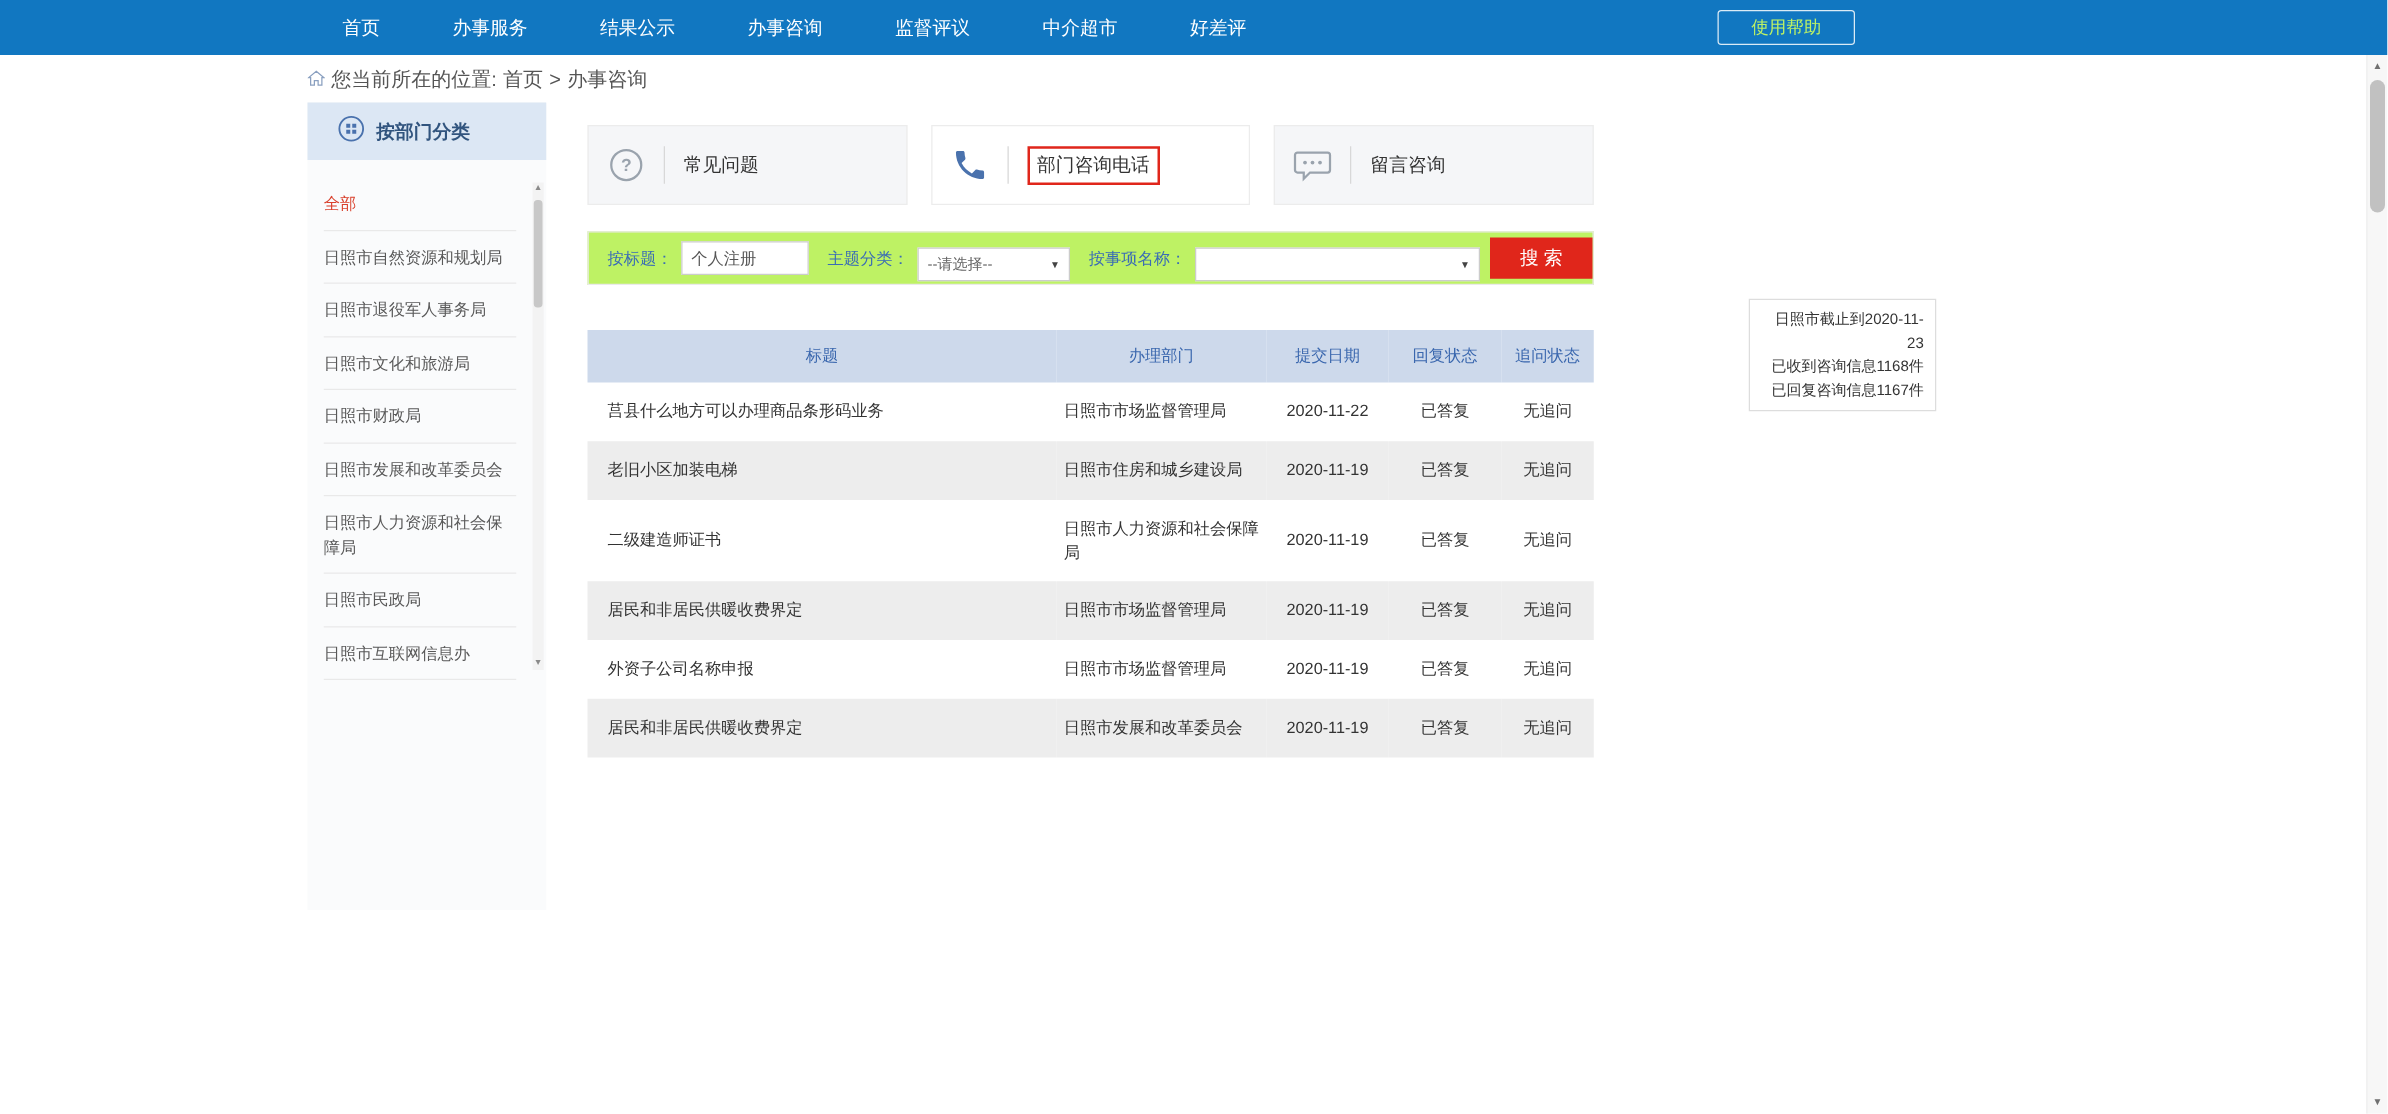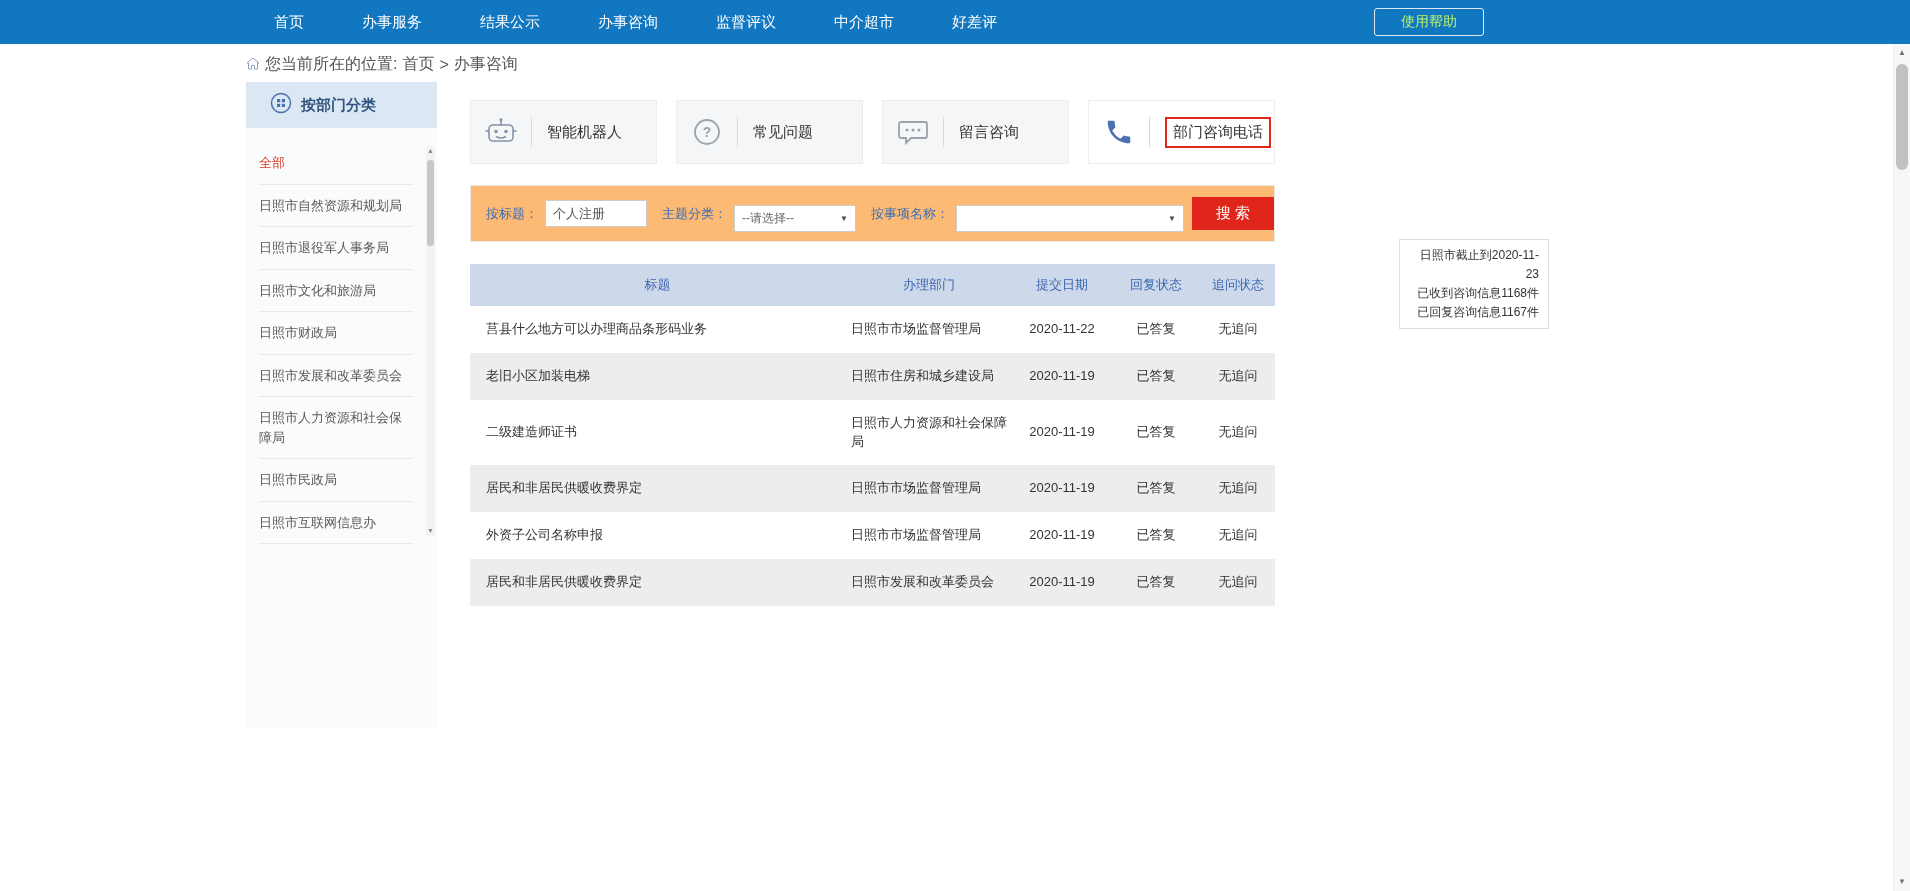--- a/index.html
+++ b/index.html
@@ -35,22 +35,22 @@
   
   .cards { position:absolute; left:470px; top:100px; width:805px; display:flex; gap:19px; }
   .card { flex:1; height:64px; background:#f5f6f8; border:1px solid #ececec; display:flex; align-items:center; cursor:pointer; }
   .card.active { background:#fff; }
   .card-icon { width:60px; display:flex; justify-content:center; align-items:center; }
   .card-divider { width:1px; height:30px; background:#d8d8d8; }
   .card-label { margin-left:15px; font-size:15px; color:#333; white-space:nowrap; }
   .card.active .card-label { border:2px solid var(--accent-red,#e0261b); padding:4px 6px; }
 
   
-  .searchbar { position:absolute; left:470px; top:185px; width:805px; height:57px; border:1px solid #eaeaea;
-    display:flex; align-items:center; background:#fdba74; }
+  .searchbar { position:absolute; left:470px; top:185px; width:805px; height:43px; border:1px solid #eaeaea;
+    display:flex; align-items:center; background:#bef264; }
   .s-label { font-size:13px; color:var(--link-blue,#3a6cb5); margin-left:15px; white-space:nowrap; }
   .s-input { width:102px; height:27px; border:1px solid #ccc; margin-left:7px; padding:0 7px; font-size:13px; color:#555; font-family:inherit; }
   .s-select { height:27px; border:1px solid #ccc; margin-left:7px; display:flex; align-items:center;
     justify-content:space-between; padding:0 7px; font-size:12px; color:#666; background:#fff; cursor:pointer;margin-top:10px; }
   .s-select.cat { width:122px; } .s-select.item { width:228px; }
   .s-arrow { font-size:8px; color:#444; }
   .search-btn { margin-left:auto; margin-right:0; width:82px; height:33px; background:var(--accent-red,#e64234);
     border:none; color:#fff; font-size:15px; cursor:pointer; font-family:inherit; }
 
   
@@ -129,68 +129,50 @@
   <div class="side-scroll">
     <div class="ss-arrow up">▲</div>
     <div class="ss-thumb"></div>
     <div class="ss-arrow down">▼</div>
   </div>
 </aside>
 
 <div class="cards" id="cards">
     <div class="card">
       <span class="card-icon">
-        <svg width="34" height="30" viewBox="0 0 34 30">
-          <g fill="none" stroke="#8494ab" stroke-width="1.6">
-            <rect x="5" y="8" width="24" height="16" rx="4"></rect>
-            <line x1="17" y1="8" x2="17" y2="3.5"></line>
-            <line x1="1.5" y1="14" x2="5" y2="14"></line>
-            <line x1="29" y1="14" x2="32.5" y2="14"></line>
-            <path d="M12 19.5 q5 3 10 0"></path>
-          </g>
-          <circle cx="17" cy="2.8" r="1.6" fill="#8494ab"></circle>
-          <circle cx="12" cy="14.5" r="1.8" fill="#8494ab"></circle>
-          <circle cx="22" cy="14.5" r="1.8" fill="#8494ab"></circle>
-        </svg>
-      </span>
-      <span class="card-divider"></span>
-      <span class="card-label">智能机器人</span>
-    </div>
-    <div class="card">
-      <span class="card-icon">
         <svg width="30" height="30" viewBox="0 0 30 30">
           <circle cx="15" cy="15" r="12" fill="none" stroke="#9aa3ad" stroke-width="1.8"></circle>
           <text x="15" y="20" text-anchor="middle" font-size="14" fill="#9aa3ad" font-weight="bold" font-family="sans-serif">?</text>
         </svg>
       </span>
       <span class="card-divider"></span>
       <span class="card-label">常见问题</span>
+    </div>
+    <div class="card active">
+      <span class="card-icon">
+        <svg width="30" height="30" viewBox="0 0 24 24">
+          <path fill="#4a72ad" d="M6.62 10.79c1.44 2.83 3.76 5.14 6.59 6.59l2.2-2.2c.27-.27.67-.36 1.02-.24 1.12.37 2.33.57 3.57.57.55 0 1 .45 1 1V20c0 .55-.45 1-1 1-9.39 0-17-7.61-17-17 0-.55.45-1 1-1h3.5c.55 0 1 .45 1 1 0 1.25.2 2.45.57 3.57.11.35.03.74-.25 1.02l-2.2 2.2z"></path>
+        </svg>
+      </span>
+      <span class="card-divider"></span>
+      <span class="card-label">部门咨询电话</span>
     </div>
     <div class="card">
       <span class="card-icon">
         <svg width="32" height="30" viewBox="0 0 32 30">
           <path d="M4 5 h24 a2 2 0 0 1 2 2 v12 a2 2 0 0 1 -2 2 h-14 l-5 5 v-5 h-5 a2 2 0 0 1 -2 -2 v-12 a2 2 0 0 1 2 -2 z" fill="none" stroke="#9aa3ad" stroke-width="1.8"></path>
           <g fill="#9aa3ad">
             <circle cx="10" cy="13" r="1.5"></circle>
             <circle cx="16" cy="13" r="1.5"></circle>
             <circle cx="22" cy="13" r="1.5"></circle>
           </g>
         </svg>
       </span>
       <span class="card-divider"></span>
       <span class="card-label">留言咨询</span>
-    </div>
-    <div class="card active">
-      <span class="card-icon">
-        <svg width="30" height="30" viewBox="0 0 24 24">
-          <path fill="#4a72ad" d="M6.62 10.79c1.44 2.83 3.76 5.14 6.59 6.59l2.2-2.2c.27-.27.67-.36 1.02-.24 1.12.37 2.33.57 3.57.57.55 0 1 .45 1 1V20c0 .55-.45 1-1 1-9.39 0-17-7.61-17-17 0-.55.45-1 1-1h3.5c.55 0 1 .45 1 1 0 1.25.2 2.45.57 3.57.11.35.03.74-.25 1.02l-2.2 2.2z"></path>
-        </svg>
-      </span>
-      <span class="card-divider"></span>
-      <span class="card-label">部门咨询电话</span>
     </div>
   </div>
 
 <div class="searchbar">
   <span class="s-label">按标题：</span>
   <input class="s-input" value="个人注册" style="">
   <span class="s-label">主题分类：</span>
   <div class="s-select cat">
     <span>--请选择--</span>
     <span class="s-arrow">▼</span>

